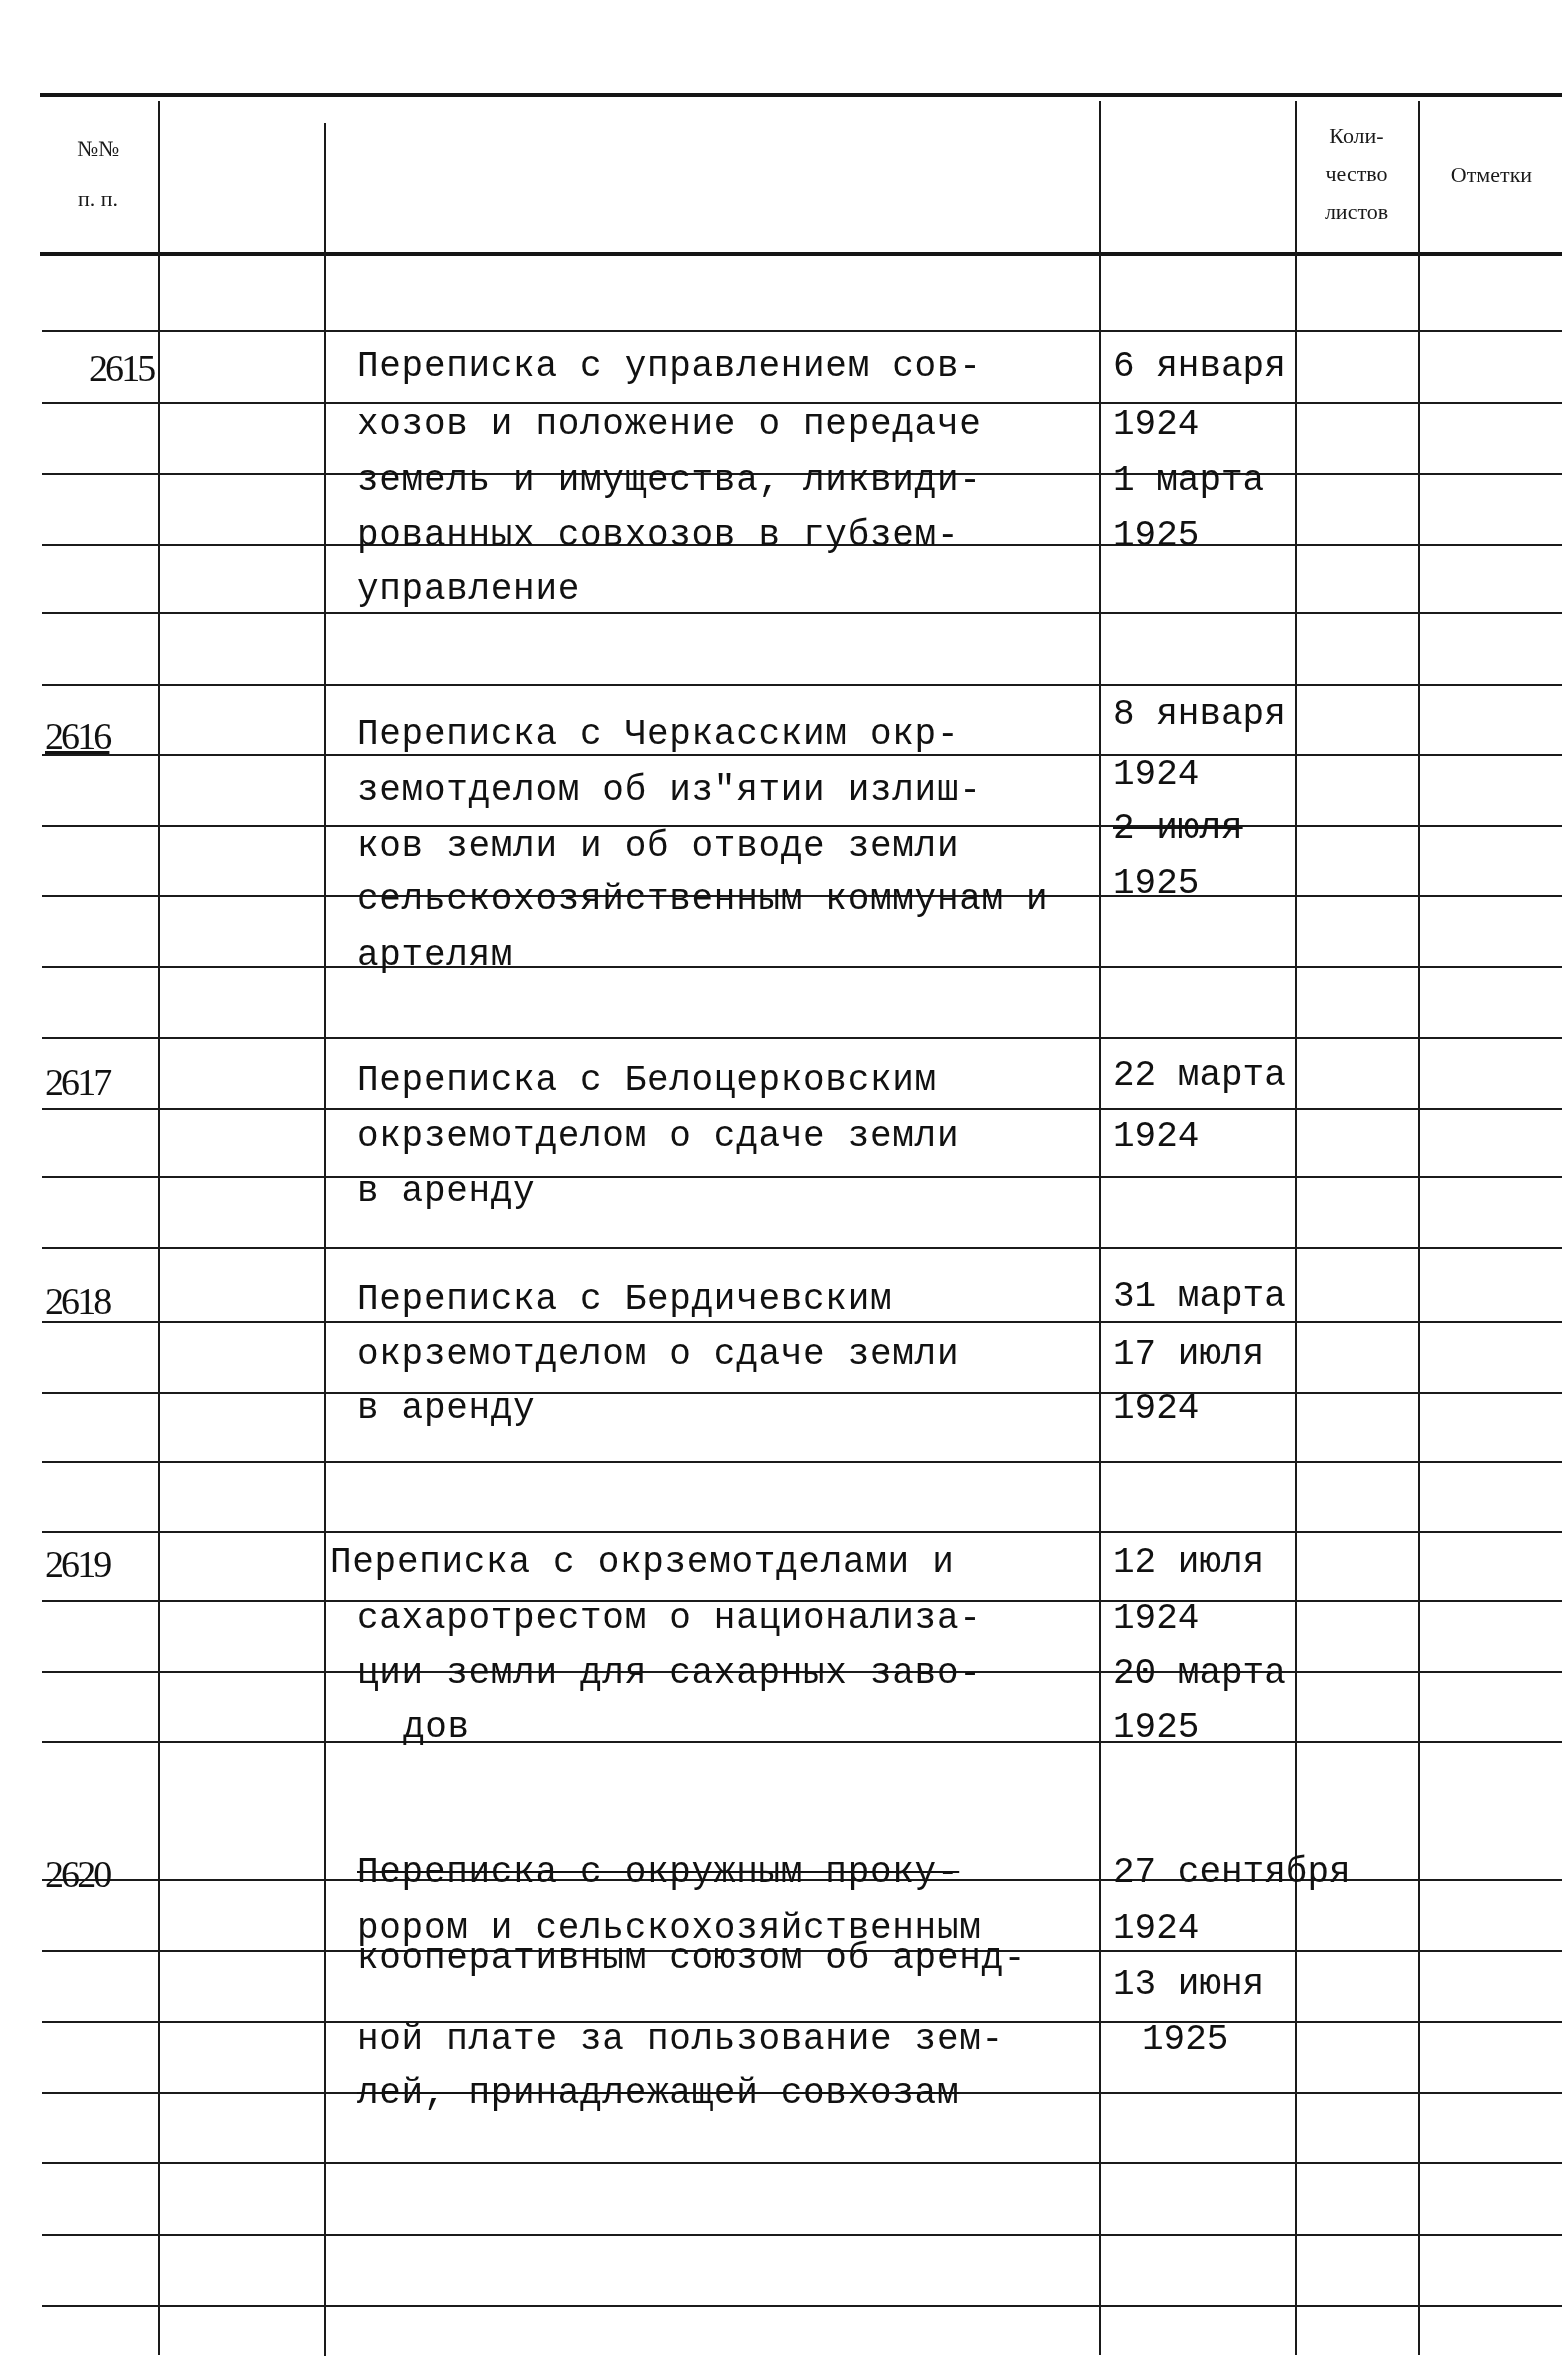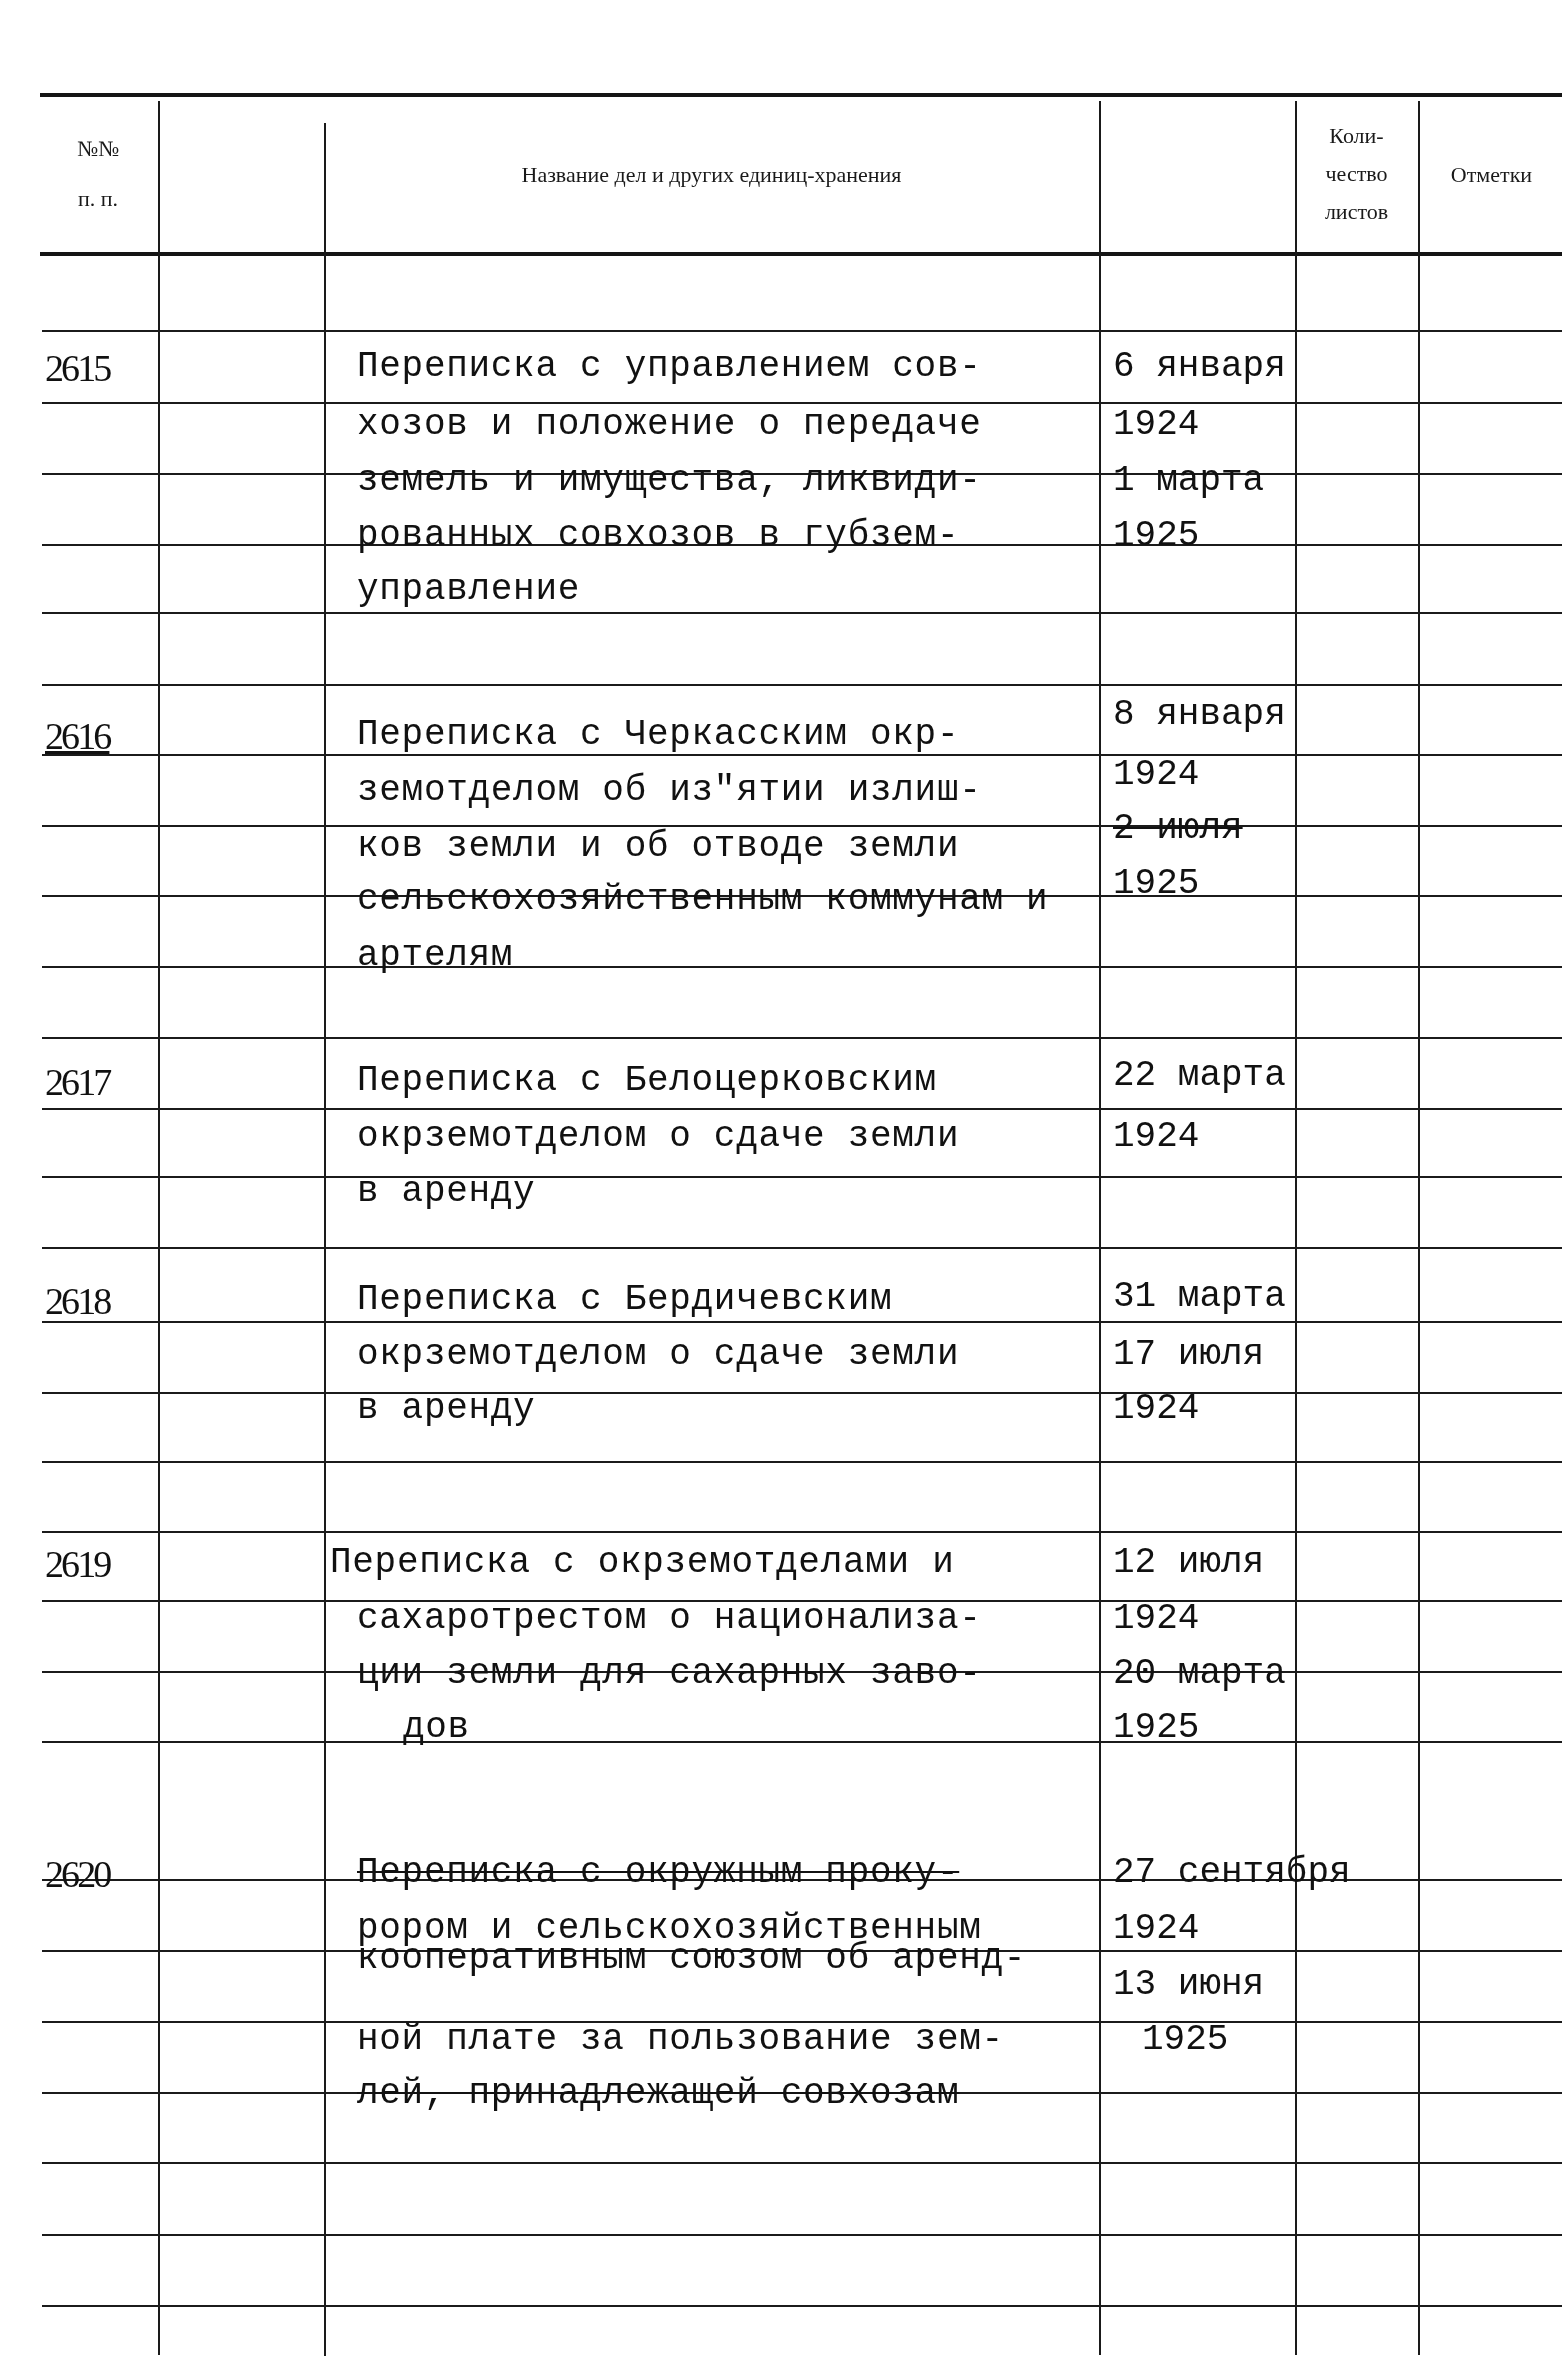--- a/index.html
+++ b/index.html
@@ -29,21 +29,20 @@
   <div class="vline" style="left:324px; top:123px; height:2233px;"></div>
   <div class="vline" style="left:1099px; top:101px; height:2254px;"></div>
   <div class="vline" style="left:1295px; top:101px; height:2254px;"></div>
   <div class="vline" style="left:1418px; top:101px; height:2254px;"></div>
 
   <div class="head-cell" style="left:40px; top:130px; width:116px;">
     <div>№№</div>
     <div style="height:11.6px"></div>
     <div>п. п.</div>
   </div>
-  <div class="head-cell" style="left:326px; top:156px; width:771px;">Название дел и других единиц-хранения</div>
   <div class="head-cell" style="left:1297px; top:117px; width:119px;">
     <div>Коли-</div>
     <div>чество</div>
     <div>листов</div>
   </div>
   <div class="head-cell" style="left:1421px; top:156px; width:141px;">Отметки</div>
 
   <div>
     <div class="hline" style="left:42px; width:1520px; top:330px;"></div>
     <div class="hline" style="left:42px; width:1520px; top:402px;"></div>
@@ -69,21 +68,21 @@
     <div class="hline" style="left:42px; width:1520px; top:1879px;"></div>
     <div class="hline" style="left:42px; width:1520px; top:1950px;"></div>
     <div class="hline" style="left:42px; width:1520px; top:2021px;"></div>
     <div class="hline" style="left:42px; width:1520px; top:2092px;"></div>
     <div class="hline" style="left:42px; width:1520px; top:2162px;"></div>
     <div class="hline" style="left:42px; width:1520px; top:2234px;"></div>
     <div class="hline" style="left:42px; width:1520px; top:2305px;"></div>
   </div>
 
   <div>
-    <div class="num" style="top:346px;">2615</div>
+    <div class="num" style="top:346px;margin-left:44px;">2615</div>
     <div class="title-line" style="top:346px;">Переписка с управлением сов-</div>
     <div class="title-line" style="top:404px;">хозов и положение о передаче</div>
     <div class="title-line" style="top:460px;">земель и имущества, ликвиди-</div>
     <div class="title-line" style="top:515px;">рованных совхозов в губзем-</div>
     <div class="title-line" style="top:569px;">управление</div>
     <div class="date-line" style="top:346px;">6 января</div>
     <div class="date-line" style="top:404px;">1924</div>
     <div class="date-line" style="top:460px;">1 марта</div>
     <div class="date-line" style="top:515px;">1925</div>
   </div>

